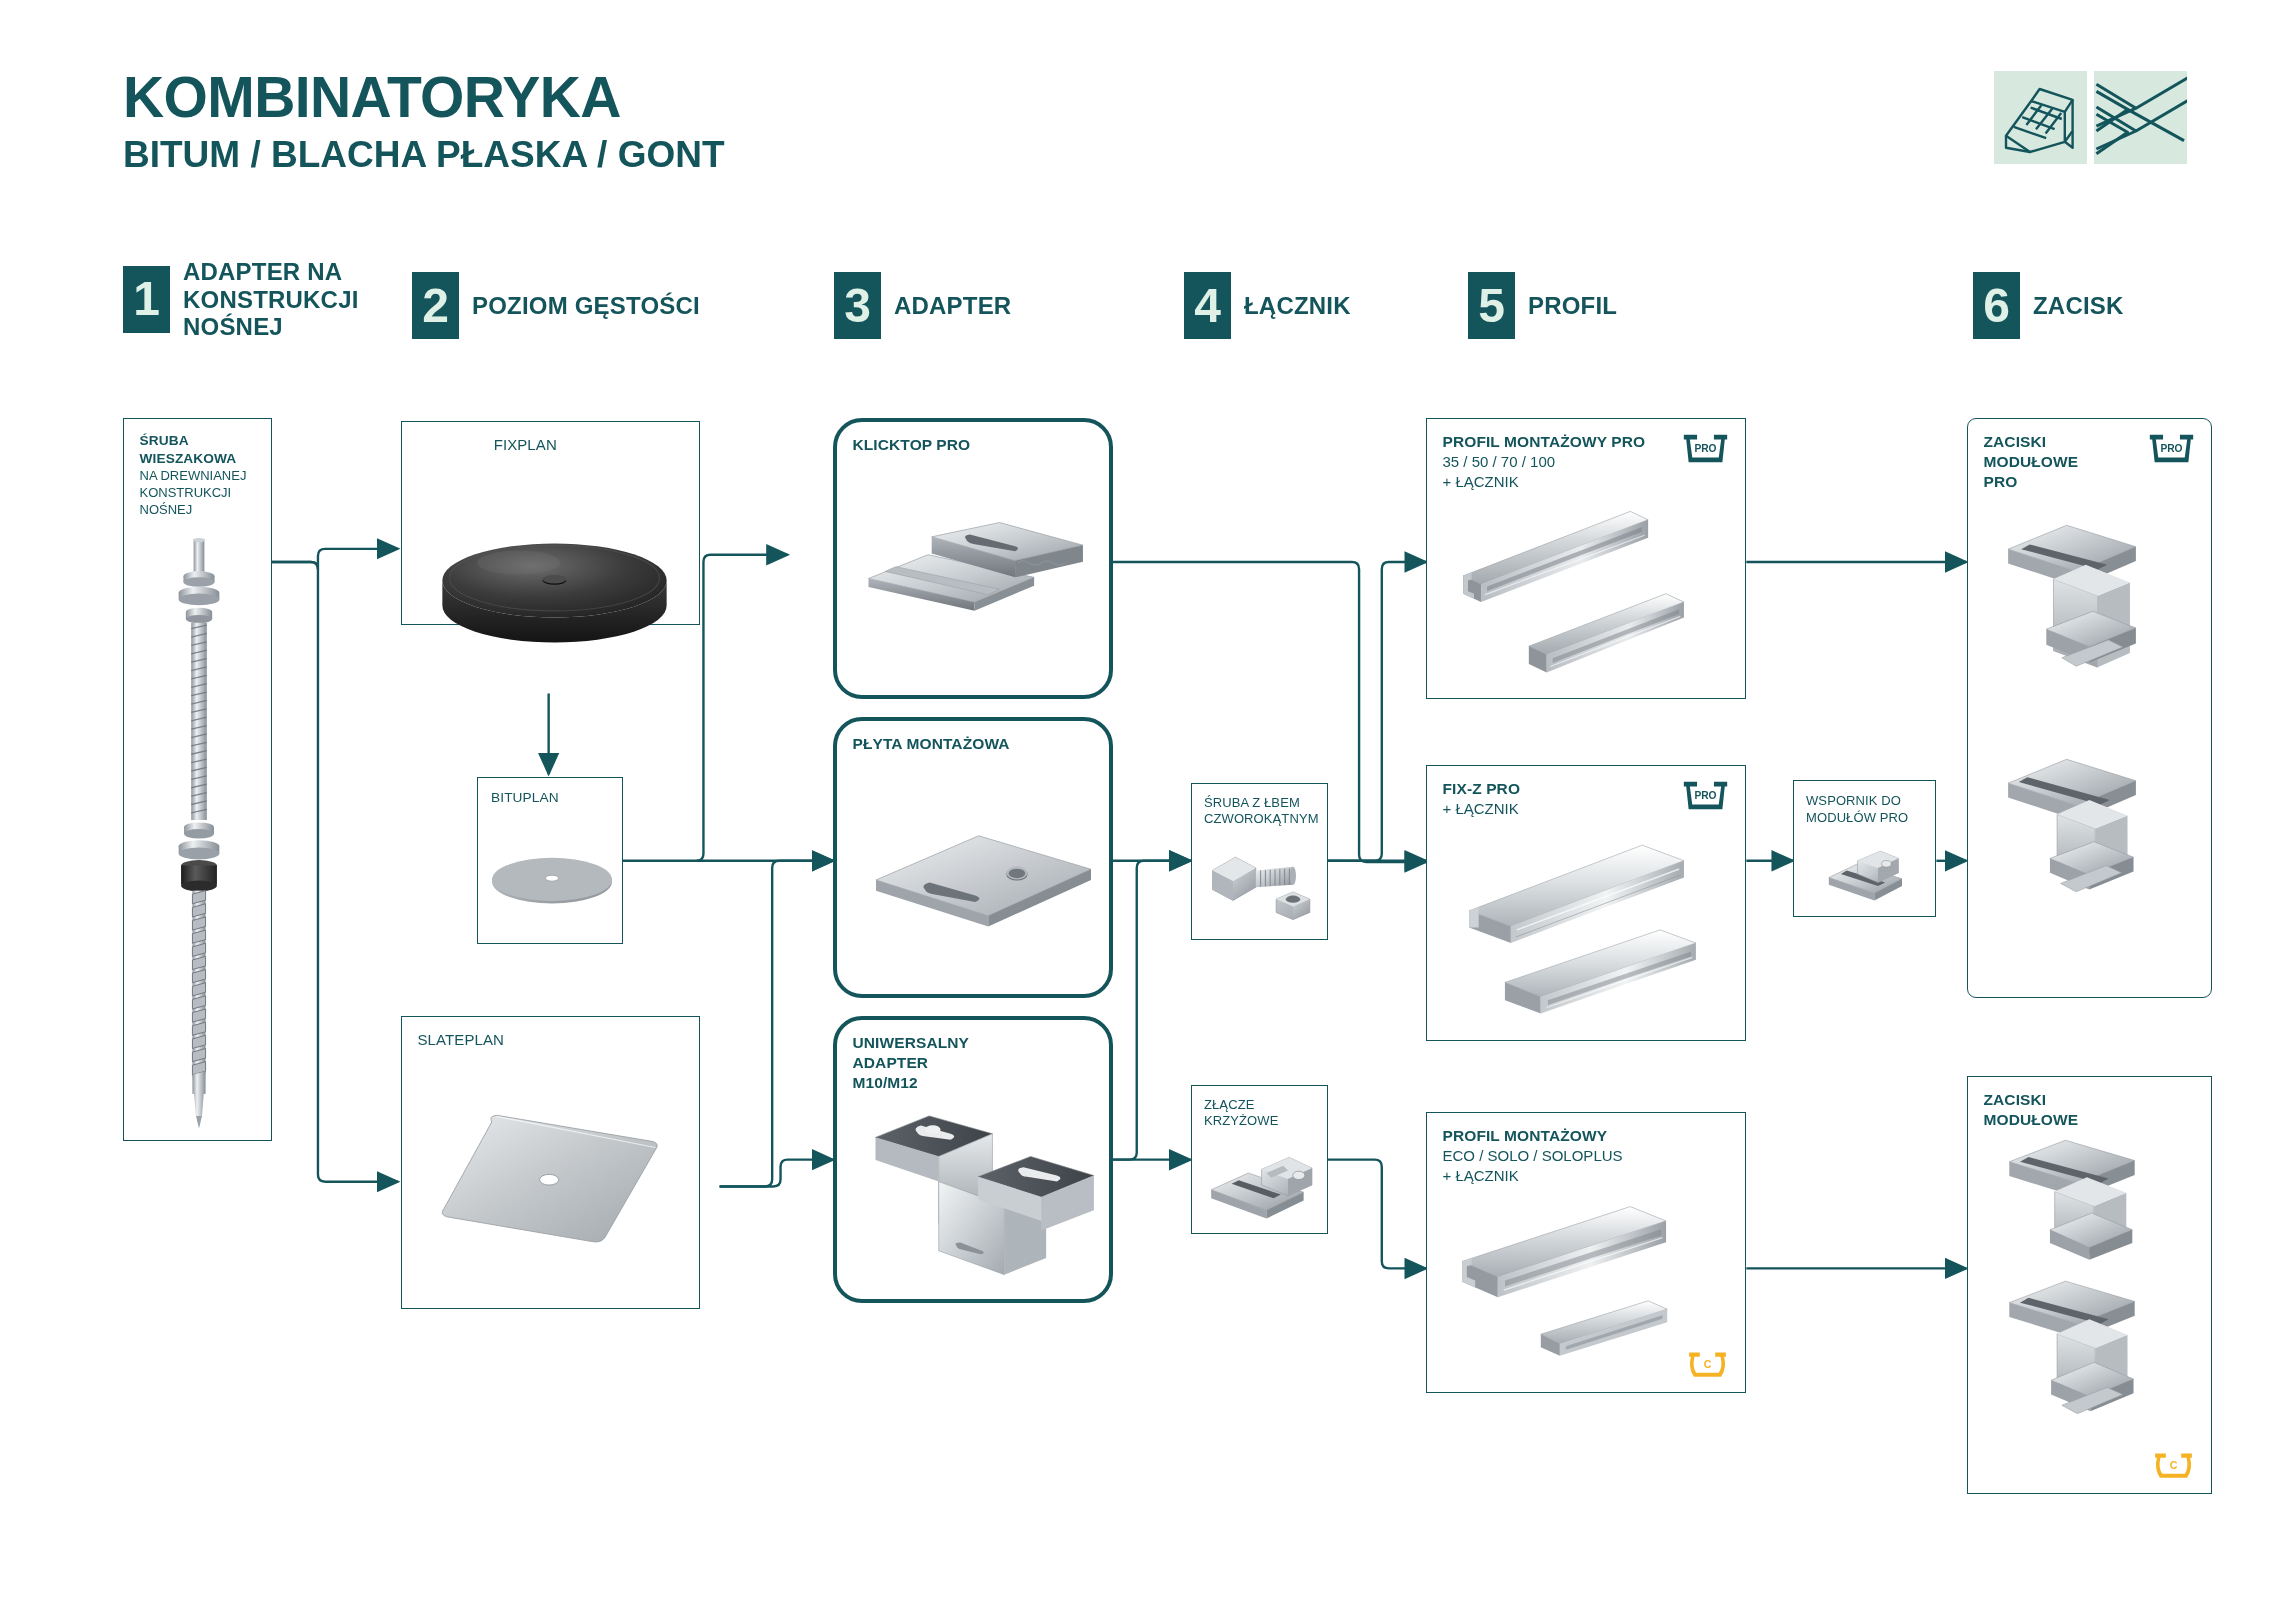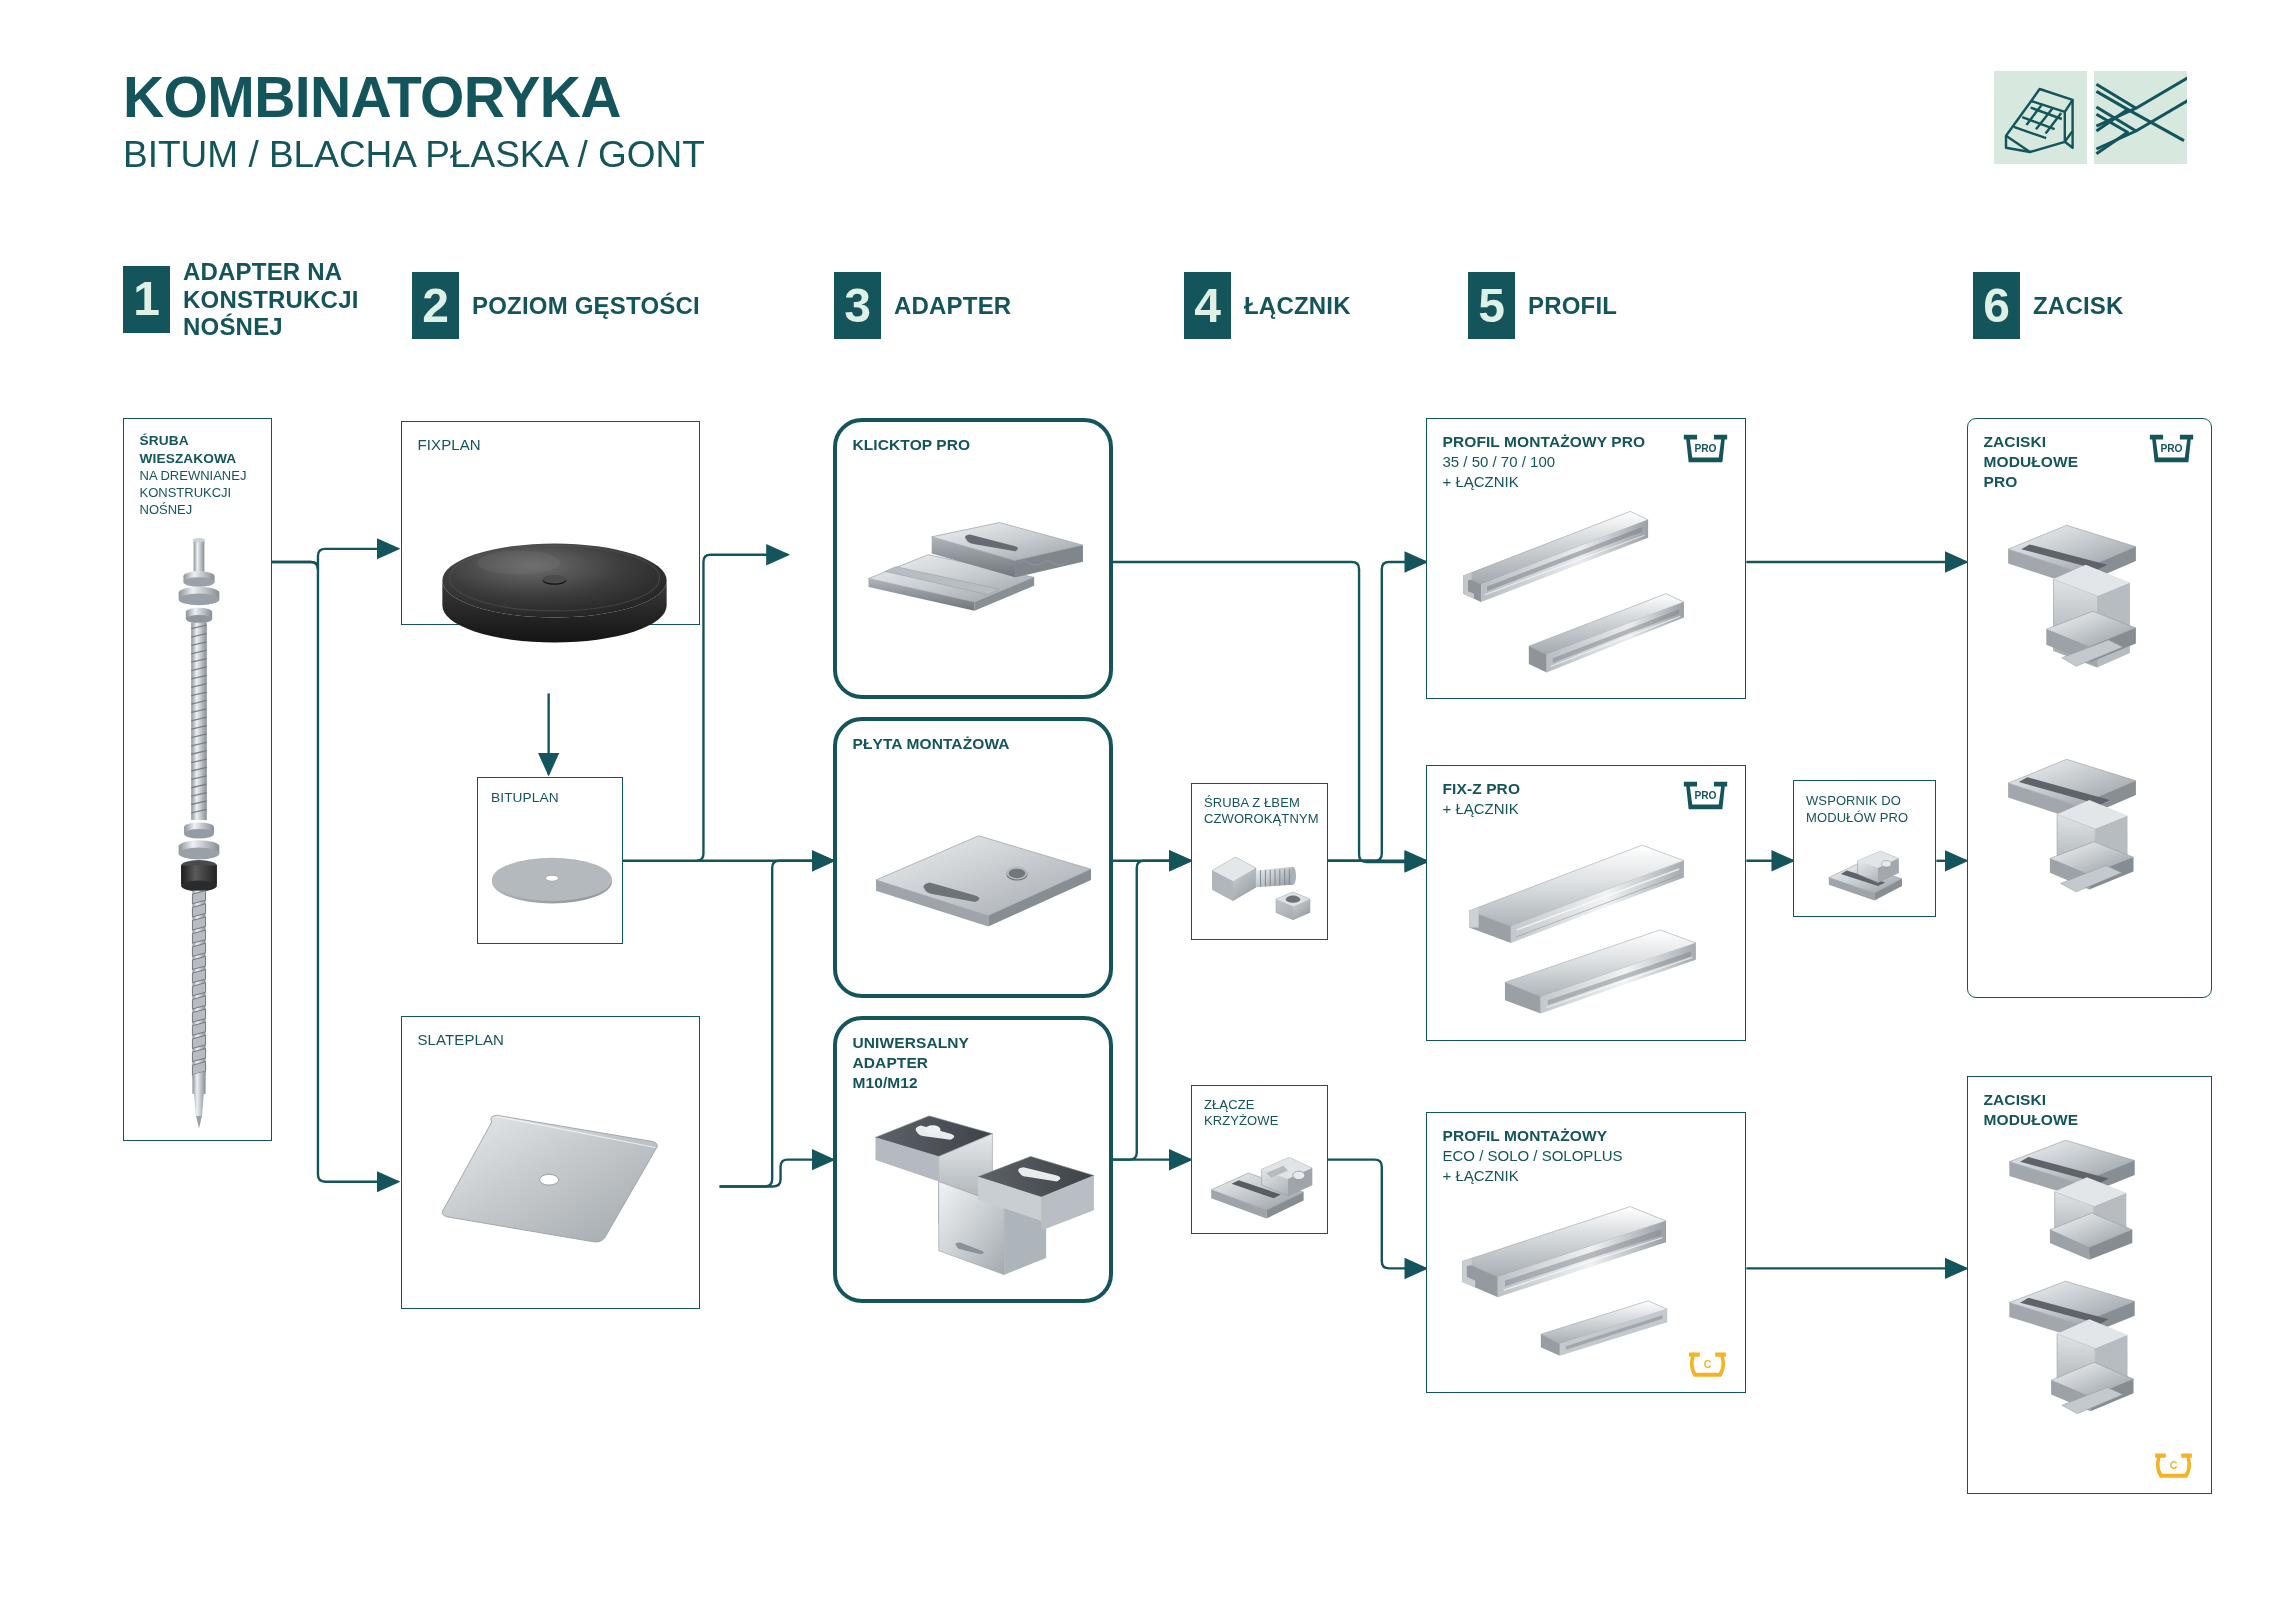--- a/index.html
+++ b/index.html
@@ -12,21 +12,21 @@
   .stage { position:absolute; inset:0; }
 
   
   .title {
     position:absolute; left:123px; top:69px;
     font-size:57px; font-weight:bold; letter-spacing:-0.6px;
     color:#14555c; line-height:1;
   }
   .subtitle {
     position:absolute; left:123px; top:136px;
-    font-size:37px; font-weight:400; color:#14555c; line-height:1;
+    font-size:37px; font-weight:700; color:#14555c; line-height:1;
   }
   .logo { position:absolute; left:1994px; top:71px; display:flex; gap:7.2px; }
   .logo-tile { width:93px; height:93px; background:#d7e8df; position:relative; overflow:hidden; }
 
   
   .step { position:absolute; display:flex; align-items:center; gap:13px; }
   .step-num {
     width:47px; height:67px; background:#14555c; color:#dff0e6;
     font-size:48px; font-weight:bold; display:flex; align-items:center;
     justify-content:center; line-height:1; flex:none;
@@ -237,21 +237,21 @@
           <path d="M64 846 L86 840 L86 856 L64 862 Z"></path>
           <path d="M64 868 L86 862 L86 878 L64 884 Z"></path>
           <path d="M64 890 L86 884 L86 900 L64 906 Z"></path>
         </g>
         <path d="M64 906 L86 900 L80 975 L70 975 Z" fill="url(#mtl)"></path>
         <path d="M70 975 L80 975 L75 996 Z" fill="#9aa1a8"></path>
       </svg>
     </div>
   </div>
 
-  <div class="card" style="left:401px; top:421px; width:299px; height:204px;">
+  <div class="card" style="left:401px; top:421px; width:299px; height:204px;text-align:center;">
     <div class="card-title light">FIXPLAN</div>
     <div class="art" style="left:27px; top:69px; width:251px; height:173px;">
       <svg width="251" height="173" viewBox="0 0 420 290">
         <defs>
           <radialGradient id="dtop" cx="40%" cy="30%" r="75%">
             <stop offset="0" stop-color="#6d6d6d"></stop>
               <stop offset="55%" stop-color="#3c3c3c"></stop>
             <stop offset="100%" stop-color="#232323"></stop>
           </radialGradient>
           <linearGradient id="dside" x1="0" y1="0" x2="0" y2="1">

